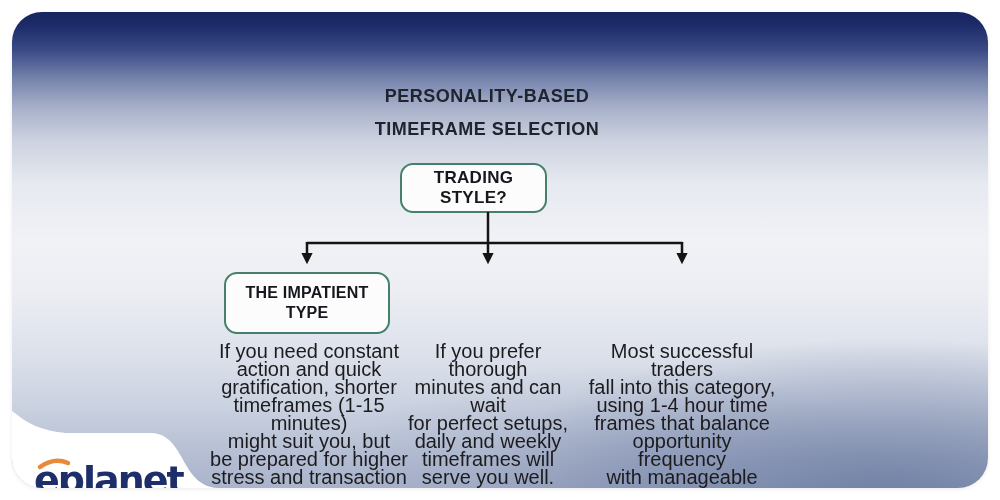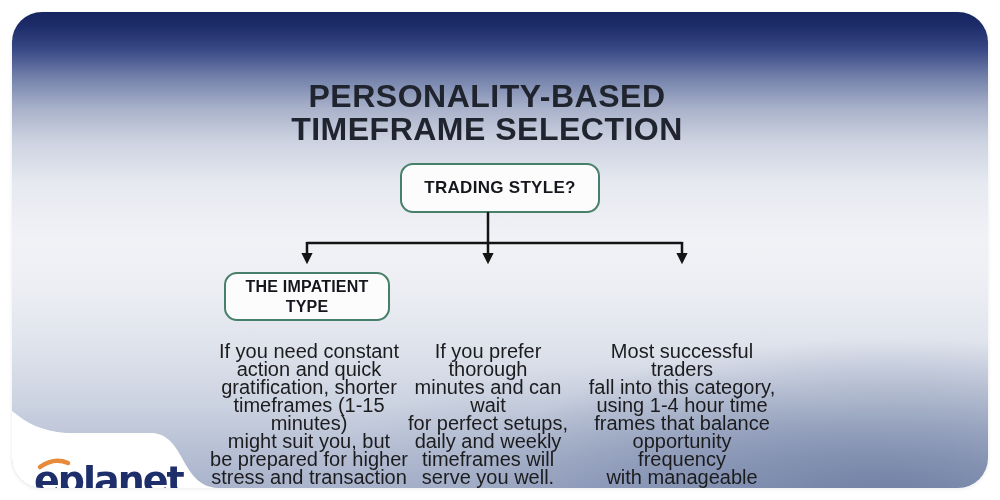--- a/index.html
+++ b/index.html
@@ -19,41 +19,41 @@
     background:
       radial-gradient(60% 48% at 90% 103%, rgba(106,122,160,0.92), rgba(106,122,160,0) 72%),
       radial-gradient(45% 40% at 62% 102%, rgba(128,142,176,0.40), rgba(128,142,176,0) 70%),
       linear-gradient(180deg, #16255f 0%, #1d2c6a 3%, #3a4a86 8%, #7583ac 14%, #a7b0c9 20%, #ccd2e0 27%, #e6e9f0 36%, #f1f2f6 48%, #eceef3 58%, #dfe3ec 70%, #ccd3e1 82%, #b7c0d4 92%, #a9b3cb 100%);
     box-shadow: 0 1px 4px rgba(0,0,0,0.08);
   }
 
   .title {
     position: absolute; left: 0; top: 68px; width: 950px;
     text-align: center;
-    font-size: 32px; font-weight: 700; letter-spacing: 0.5px;
+    font-size: 18px; font-weight: 700; letter-spacing: 0.5px;
     line-height: 33px; color: #20242e;
     white-space: pre-line;
   }
 
   .node {
     position: absolute;
     background: #fbfcfb;
     border: 2px solid #47806a;
     border-radius: 13px;
     display: flex; align-items: center; justify-content: center;
     text-align: center;
     color: #15171c;
     white-space: pre-line;
   }
   .root-node {
-    left: 388px; top: 151px; width: 200px; height: 50px;
+    left: 388px; top: 151px; width: 147px; height: 50px;
     font-size: 17px; font-weight: 700; letter-spacing: 0.3px;
   }
   .branch-node {
-    top: 260px; width: 166px; height: 49px;
+    top: 260px; width: 166px; height: 62px;
     font-size: 16px; font-weight: 700; line-height: 20px; letter-spacing: 0.2px;
   }
   .branch-node.b0 { left: 212px; }
   .branch-node.b1 { left: 393px; }
   .branch-node.b2 { left: 587px; }
 
   .connector { position: absolute; left: 0; top: 0; pointer-events: none; }
 
   .branch-desc {
     position: absolute; top: 330px;

